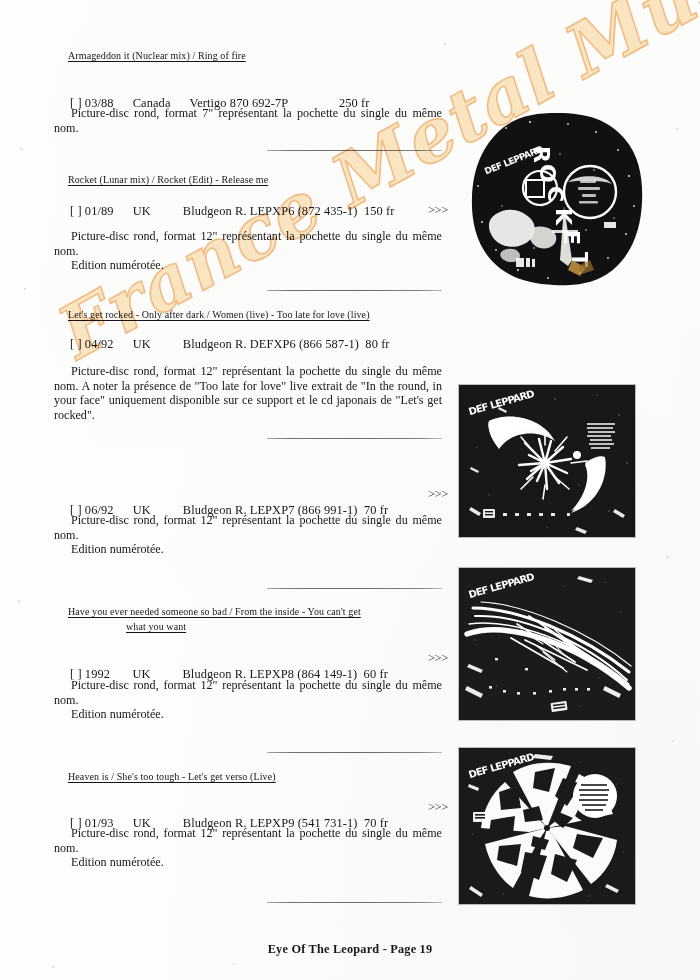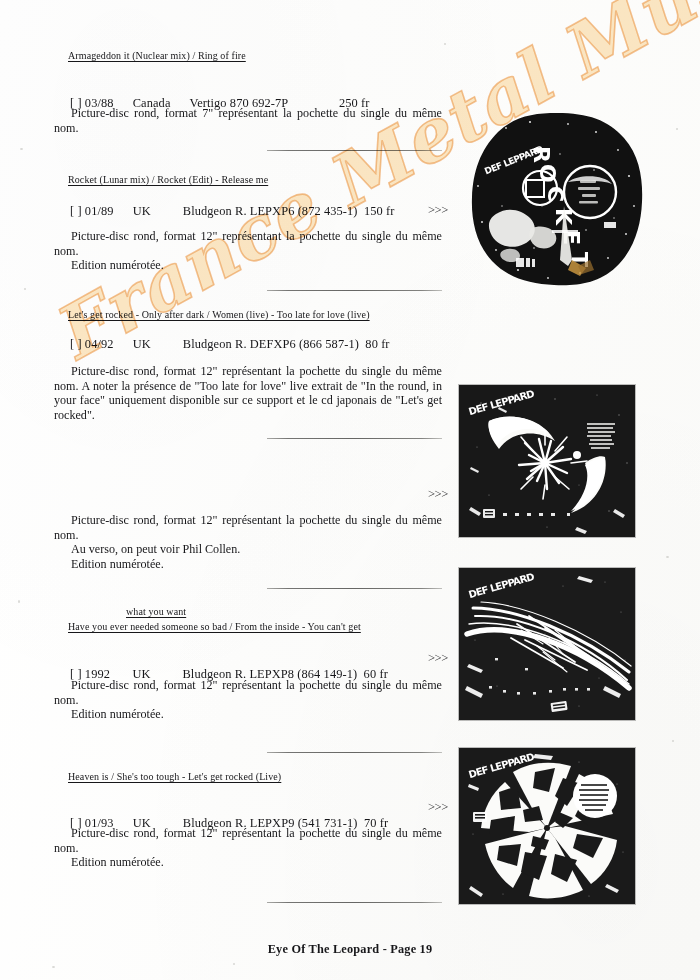--- a/index.html
+++ b/index.html
@@ -503,42 +503,42 @@
 
   <div class="entry" style="top:307px;">
     <p class="heading"><span class="u">Let's get rocked - Only after dark / Women (live) - Too late for love (live)</span></p>
   </div>
   <p class="release" style="position:absolute;top:320px;">[ ] 04/92      UK          Bludgeon R. DEFXP6 (866 587-1)  80 fr</p>
   <div class="entry" style="top:364px;">
     <p class="desc"><span class="ind"></span><span>Picture-disc rond, format 12" représentant la pochette du single du même nom. A noter la présence de "Too late for love" live extrait de "In the round, in your face" uniquement disponible sur ce support et le cd japonais de "Let's get rocked".</span></p>
   </div>
   <div class="rule" style="left:267px;top:438px;width:175px;"></div>
 
+  <p class="release" style="position:absolute;top:486px;">[ ] 06/92      UK          Bludgeon R. LEPXP7 (866 991-1)  70 fr</p>
   <span class="arrows" style="left:428px;top:486px;">&gt;&gt;&gt;</span>
   <div class="entry" style="top:513px;">
     <p class="desc"><span class="ind"></span><span>Picture-disc rond, format 12" représentant la pochette du single du même nom.</span></p>
-    <p class="note">Au verso, on peut voir Phil Collen.</p>
     <p class="note">Edition numérotée.</p>
   </div>
   <div class="rule" style="left:267px;top:588px;width:175px;"></div>
 
   <div class="entry" style="top:604px;">
+    <p class="heading"><span class="u">Have you ever needed someone so bad / From the inside - You can't get</span></p>
     <p class="heading indent2"><span class="u">what you want</span></p>
-    <p class="heading"><span class="u">Have you ever needed someone so bad / From the inside - You can't get</span></p>
   </div>
   <p class="release" style="position:absolute;top:650px;">[ ] 1992       UK          Bludgeon R. LEPXP8 (864 149-1)  60 fr</p>
   <span class="arrows" style="left:428px;top:650px;">&gt;&gt;&gt;</span>
   <div class="entry" style="top:678px;">
     <p class="desc"><span class="ind"></span><span>Picture-disc rond, format 12" représentant la pochette du single du même nom.</span></p>
     <p class="note">Edition numérotée.</p>
   </div>
   <div class="rule" style="left:267px;top:752px;width:175px;"></div>
 
   <div class="entry" style="top:769px;">
-    <p class="heading"><span class="u">Heaven is / She's too tough - Let's get rocked (Live)</span></p>
+    <p class="heading"><span class="u">Heaven is / She's too tough - Let's get verso (Live)</span></p>
   </div>
   <p class="release" style="position:absolute;top:799px;">[ ] 01/93      UK          Bludgeon R. LEPXP9 (541 731-1)  70 fr</p>
   <span class="arrows" style="left:428px;top:799px;">&gt;&gt;&gt;</span>
   <div class="entry" style="top:826px;">
     <p class="desc"><span class="ind"></span><span>Picture-disc rond, format 12" représentant la pochette du single du même nom.</span></p>
     <p class="note">Edition numérotée.</p>
   </div>
   <div class="rule" style="left:267px;top:902px;width:175px;"></div>
 
 </div>

